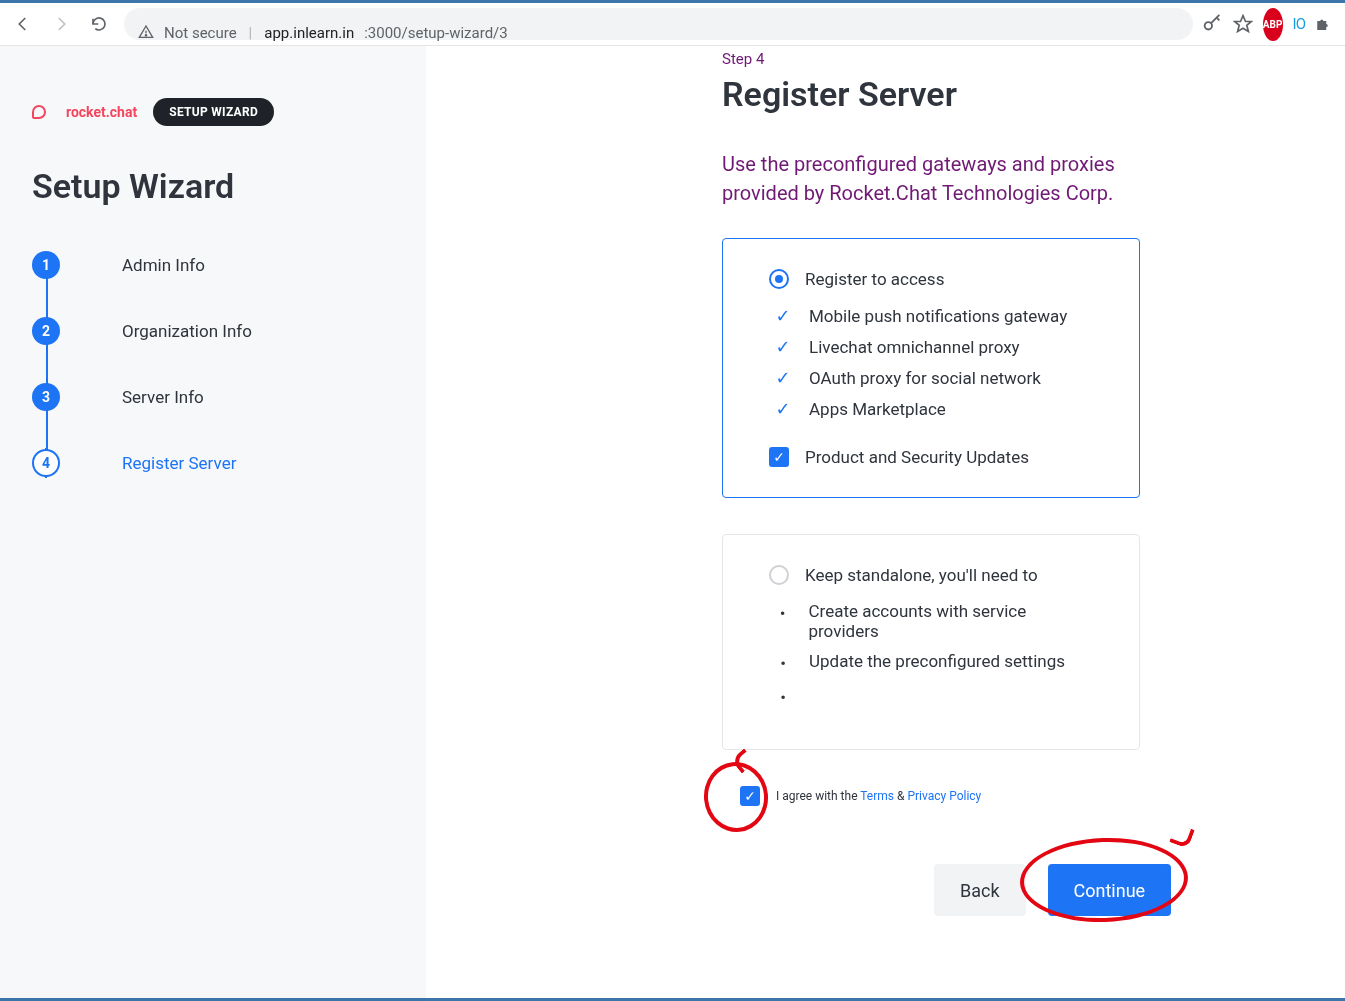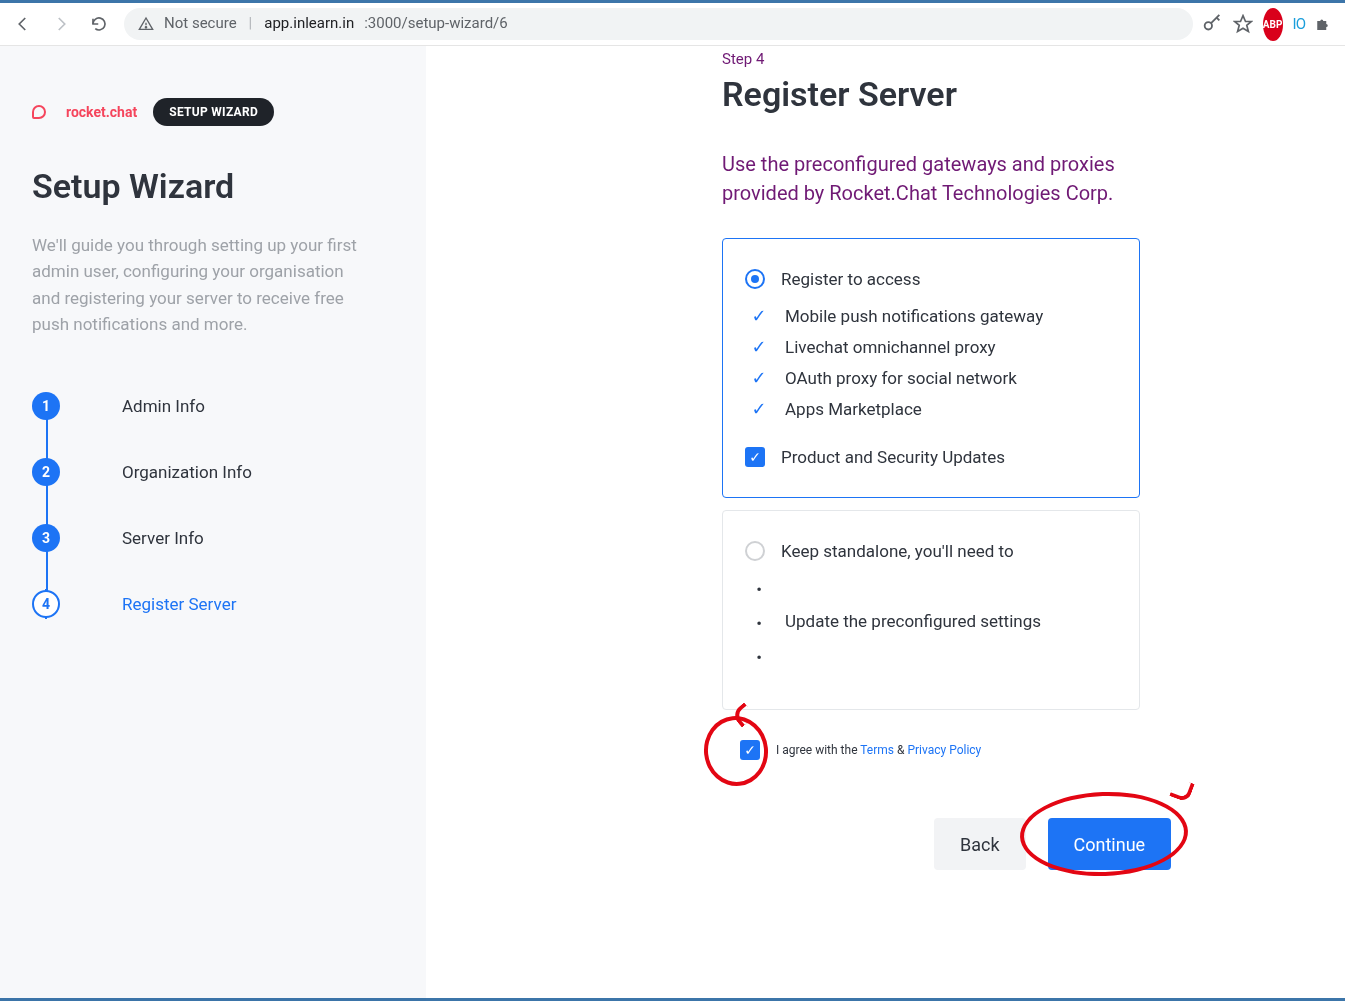--- a/index.html
+++ b/index.html
@@ -31,22 +31,22 @@
     border-radius: 50%;
     font-size: 18px;
   }
   .nav-btn.disabled { color: #bdc1c6; }
   .addr {
     flex: 1;
     height: 32px;
     background: #f1f3f4;
     border-radius: 16px;
     display: flex;
-    align-items: flex-end;
-    padding: 8px 14px;
+    align-items: flex-start;
+    padding: 16px 14px;
     font-size: 15px;
     color: #5f6368;
     gap: 10px;
     margin: 0 4px;
   }
   .addr .sep { color: #b0b4b8; padding: 0 2px; }
   .addr .url-host { color: #202124; }
   .right-icons {
     display: flex;
     align-items: center;
@@ -94,21 +94,21 @@
   .step.current .step-label{color:#1d74f5;}
   .step-line{position:absolute;left:14px;top:28px;width:1.5px;height:200px;background:#1d74f5;border-left:1.5px dashed rgba(0,0,0,0);}
   .dash-line{position:absolute;left:13px;top:216px;width:2px;height:30px;border-left:2px dashed #1d74f5;}
 
   
   .content{flex:1;padding:0 60px 40px 296px;position:relative;}
   .step-label-small{font-size:15px;color:#701a75;margin-top:4px;}
   .page-title{font-size:34px;color:#2f343d;font-weight:600;margin-top:6px;margin-bottom:36px;}
   .page-desc{font-size:20px;line-height:1.45;color:#701a75;max-width:460px;margin-bottom:30px;}
   .card{
-    border:1.5px solid #e4e7ea;border-radius:4px;padding:30px 22px;margin-bottom:12px;
+    border:1.5px solid #e4e7ea;border-radius:4px;padding:30px 46px;margin-bottom:36px;
     width:418px;
   }
   .card.selected{border-color:#1d74f5;}
   .radio-row{display:flex;align-items:center;gap:16px;margin-bottom:16px;}
   .radio{
     width:20px;height:20px;border-radius:50%;border:2px solid #cfd1d4;display:inline-block;position:relative;flex-shrink:0;
   }
   .radio.checked{border-color:#1d74f5;}
   .radio.checked::after{
     content:"";position:absolute;inset:4px;border-radius:50%;background:#1d74f5;
@@ -162,21 +162,21 @@
   </div>
   <div class="addr">
     <svg width="16" height="16" viewBox="0 0 24 24" fill="none" stroke="#5f6368" stroke-width="2">
         <path d="M12 3 2 20h20L12 3z"></path>
         <line x1="12" y1="10" x2="12" y2="14"></line>
         <circle cx="12" cy="17" r="1" fill="#5f6368"></circle>
       </svg>
     <span>Not secure</span>
     <span class="sep">|</span>
     <span class="url-host">app.inlearn.in</span>
-      <span>:3000/setup-wizard/6</span>
+      <span>:3000/setup-wizard/3</span>
   </div>
   <div class="right-icons">
     <svg width="22" height="22" viewBox="0 0 24 24" fill="#5f6368">
         <circle cx="8" cy="14" r="4" fill="none" stroke="#5f6368" stroke-width="2"></circle>
         <path d="M11 11 L20 2" stroke="#5f6368" stroke-width="2"></path>
         <path d="M17 5 L20 8" stroke="#5f6368" stroke-width="2"></path>
       </svg>
     <svg width="20" height="20" viewBox="0 0 24 24" fill="none" stroke="#5f6368" stroke-width="2">
         <polygon points="12 2 15 9 22 9 16.5 13.5 18.5 21 12 17 5.5 21 7.5 13.5 2 9 9 9"></polygon>
       </svg>
@@ -192,21 +192,20 @@
 
   <div class="sidebar">
     <div class="brand-row">
       <span class="brand">
         <span class="brand-bubble"></span>
         <span>rocket.chat</span>
       </span>
       <span class="badge">SETUP WIZARD</span>
     </div>
     <div class="side-title">Setup Wizard</div>
-    <div class="side-desc">We'll guide you through setting up your first admin user, configuring your organisation and registering your server to receive free push notifications and more.</div>
     <div class="steps">
       <div class="step-line"></div>
       <div class="step">
         <span class="step-num">1</span>
         <span class="step-label">Admin Info</span>
       </div>
       <div class="step">
         <span class="step-num">2</span>
         <span class="step-label">Organization Info</span>
       </div>
@@ -257,20 +256,21 @@
     </div>
 
     <div class="card">
       <div class="radio-row">
         <span class="radio"></span>
         <span class="radio-label">Keep standalone, you'll need to</span>
       </div>
       <div class="chk-list">
         <div class="bullet-item">
             <span class="bullet">•</span>
+            <span>Create accounts with service providers</span>
           </div>
         <div class="bullet-item">
             <span class="bullet">•</span>
             <span>Update the preconfigured settings</span>
           </div>
         <div class="bullet-item">
             <span class="bullet">•</span>
           </div>
       </div>
     </div>

